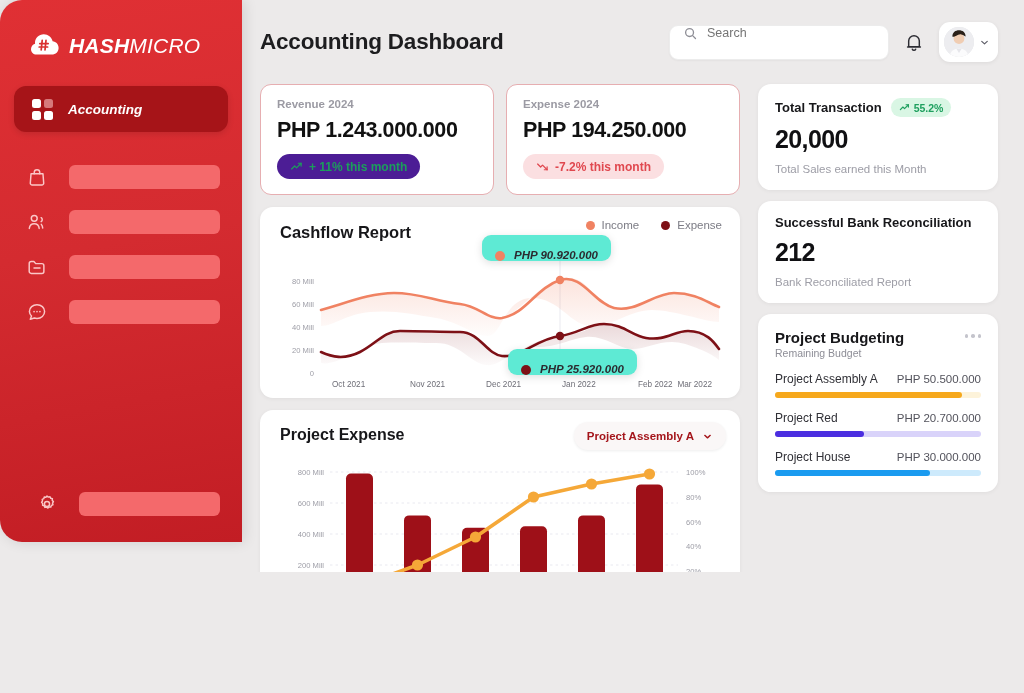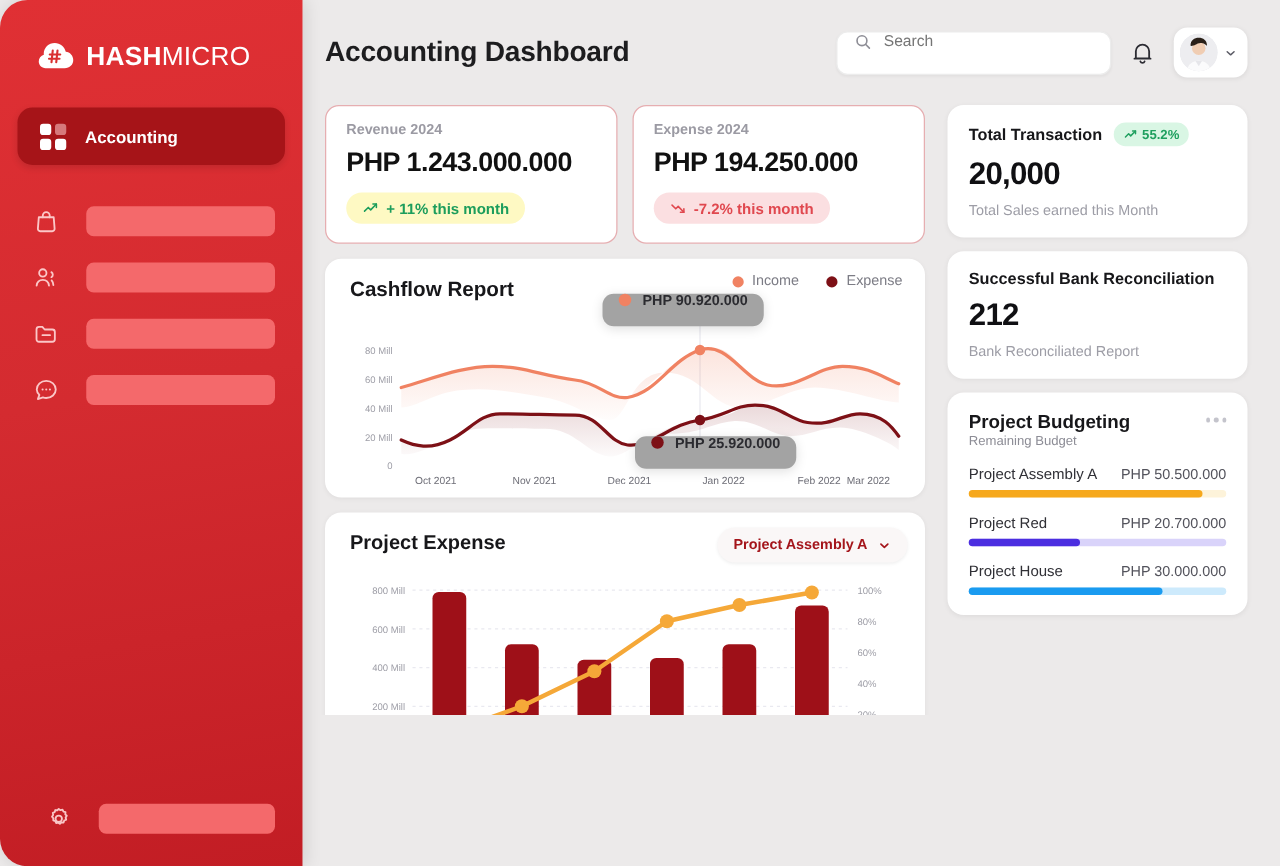--- a/index.html
+++ b/index.html
@@ -9,25 +9,26 @@
     background:#e8e8e8;
   }
   .app {
     position:relative; width:1024px; height:693px;
     background:#eceaea;
     display:flex;
   }
 
   
   .sidebar {
-    width:242px; height:693px; flex:0 0 242px;
+    width:242px; height:542px; flex:0 0 242px;
     background:linear-gradient(170deg,#e03034 0%,#d42b30 45%,#c21d24 100%);
     border-radius:22px 0 0 22px;
     position:relative;
     box-shadow:2px 0 14px rgba(0,0,0,.12);
+    font-style:italic;
   }
   .logo-row {
     display:flex; align-items:center; gap:9px;
     padding:32px 0 0 30px;
   }
   .logo-mark {
     width:30px; height:26px; position:relative; flex:0 0 30px;
   }
   .logo-text {
     font-size:21px; font-weight:700; letter-spacing:.2px; color:#fff;
@@ -109,42 +110,43 @@
     flex:1; background:#fff; border:1px solid #e6aeb1; border-radius:11px;
     padding:13px 16px 15px 16px;
   }
   .kpi-label { font-size:11.5px; color:#9b9aa3; font-weight:600; margin-bottom:8px; }
   .kpi-value { font-size:21.5px; font-weight:700; color:#111; letter-spacing:-.4px; }
   .kpi-pill {
     margin-top:11px; display:inline-flex; align-items:center; gap:6px;
     height:25px; padding:0 13px; border-radius:13px;
     font-size:12px; font-weight:700;
   }
-  .pill-up { background:#fef9c3; color:#1c9d5c; }
+  .pill-up { background:#4c1d95; color:#1c9d5c; }
   .pill-down { background:#fbdfe1; color:#e0484f; }
 
   
   .card {
     background:#fff; border-radius:13px; box-shadow:0 1px 4px rgba(0,0,0,.055);
   }
 
   
   .cashflow { margin-top:12px; padding:16px 14px 8px 14px; position:relative; }
   .cf-title { font-size:16.5px; font-weight:700; color:#17171a; padding-left:6px; }
   .cf-legend {
     position:absolute; top:12px; right:18px; display:flex; gap:22px; align-items:center;
   }
   .lg { display:flex; align-items:center; gap:7px; font-size:11.5px; color:#7c7c85; }
   .dot { width:9px; height:9px; border-radius:50%; display:inline-block; }
   .tip {
-    position:absolute; background:#a3a3a3; border-radius:9px;
+    position:absolute; background:#5eead4; border-radius:9px;
     box-shadow:0 2px 9px rgba(0,0,0,.13);
-    height:26px; display:flex; align-items:flex-start; gap:9px;
+    height:26px; display:flex; align-items:flex-end; gap:9px;
     padding:0 13px; font-size:11.5px; font-weight:600; color:#2b2b30;
     white-space:nowrap;
+    font-style:italic;
   }
   .tip.t1 { top:28px; left:222px; }
   .tip.t2 { top:142px; left:248px; }
   .tip .dot { width:10px; height:10px; }
 
   
   .pexp { margin-top:12px; padding:16px 14px 10px 14px; position:relative; height:242px; }
   .pe-title { font-size:16px; font-weight:700; color:#17171a; padding-left:6px; }
   .pe-select {
     position:absolute; top:12px; right:14px;

